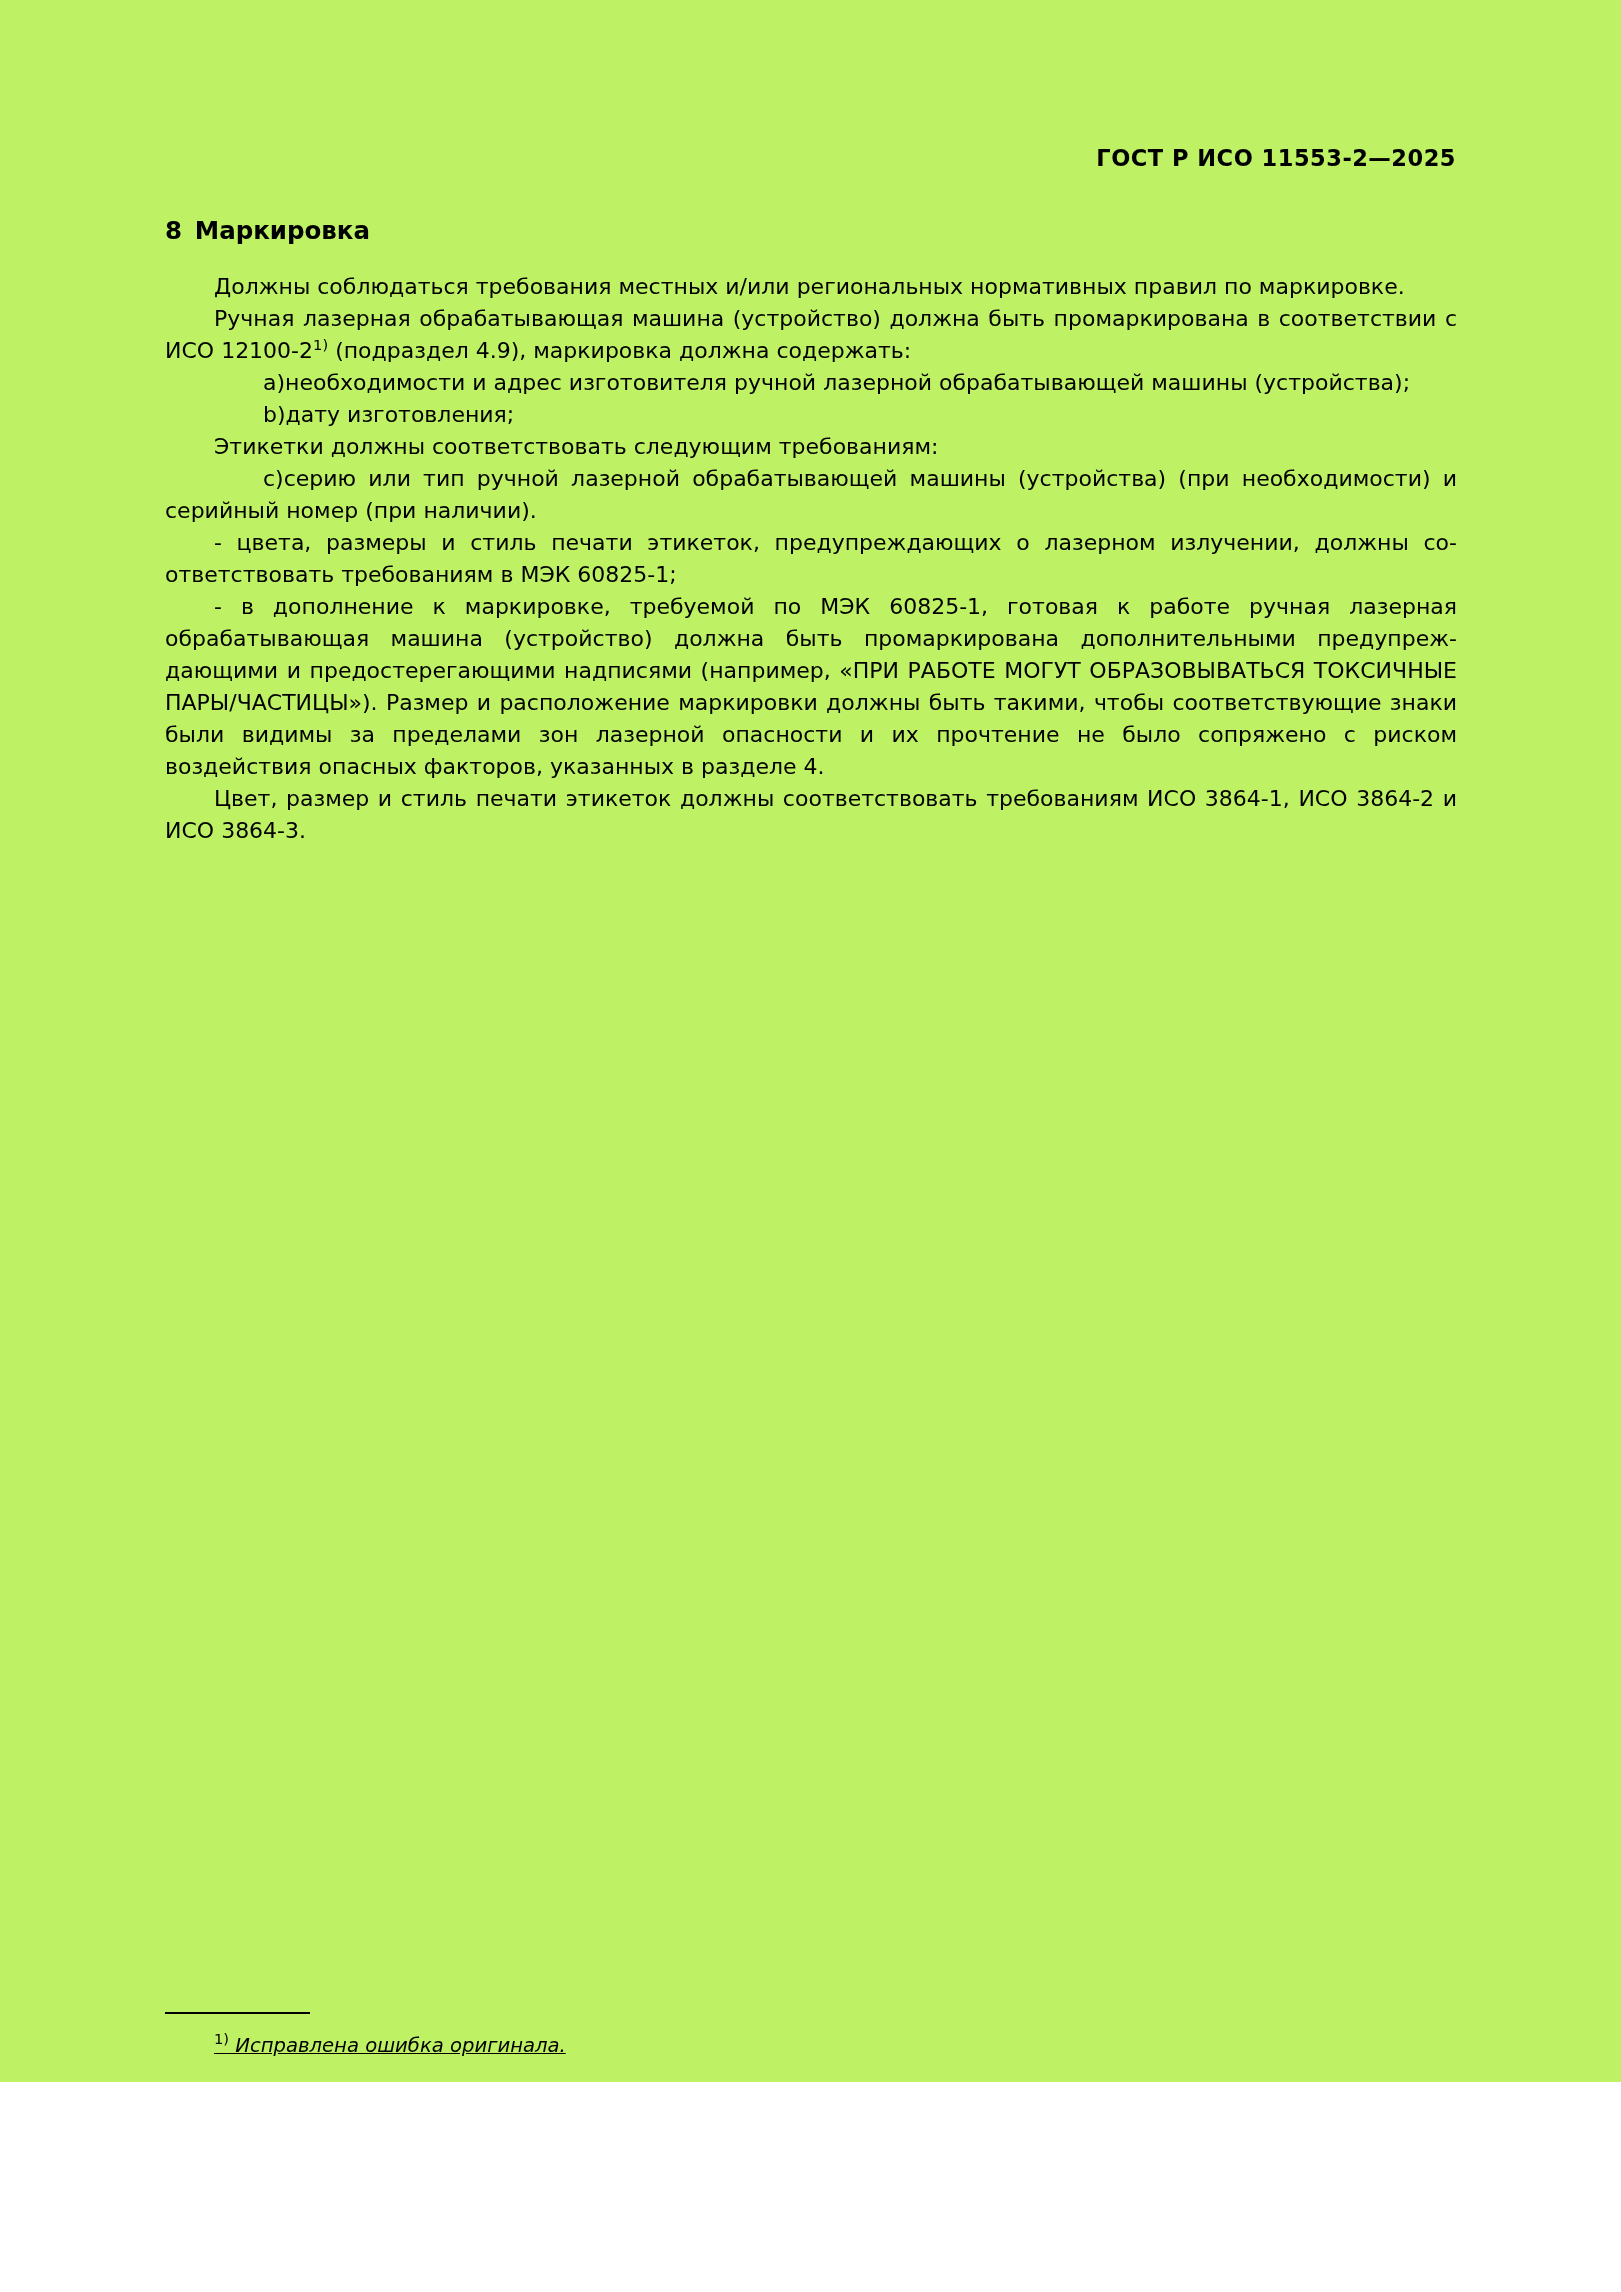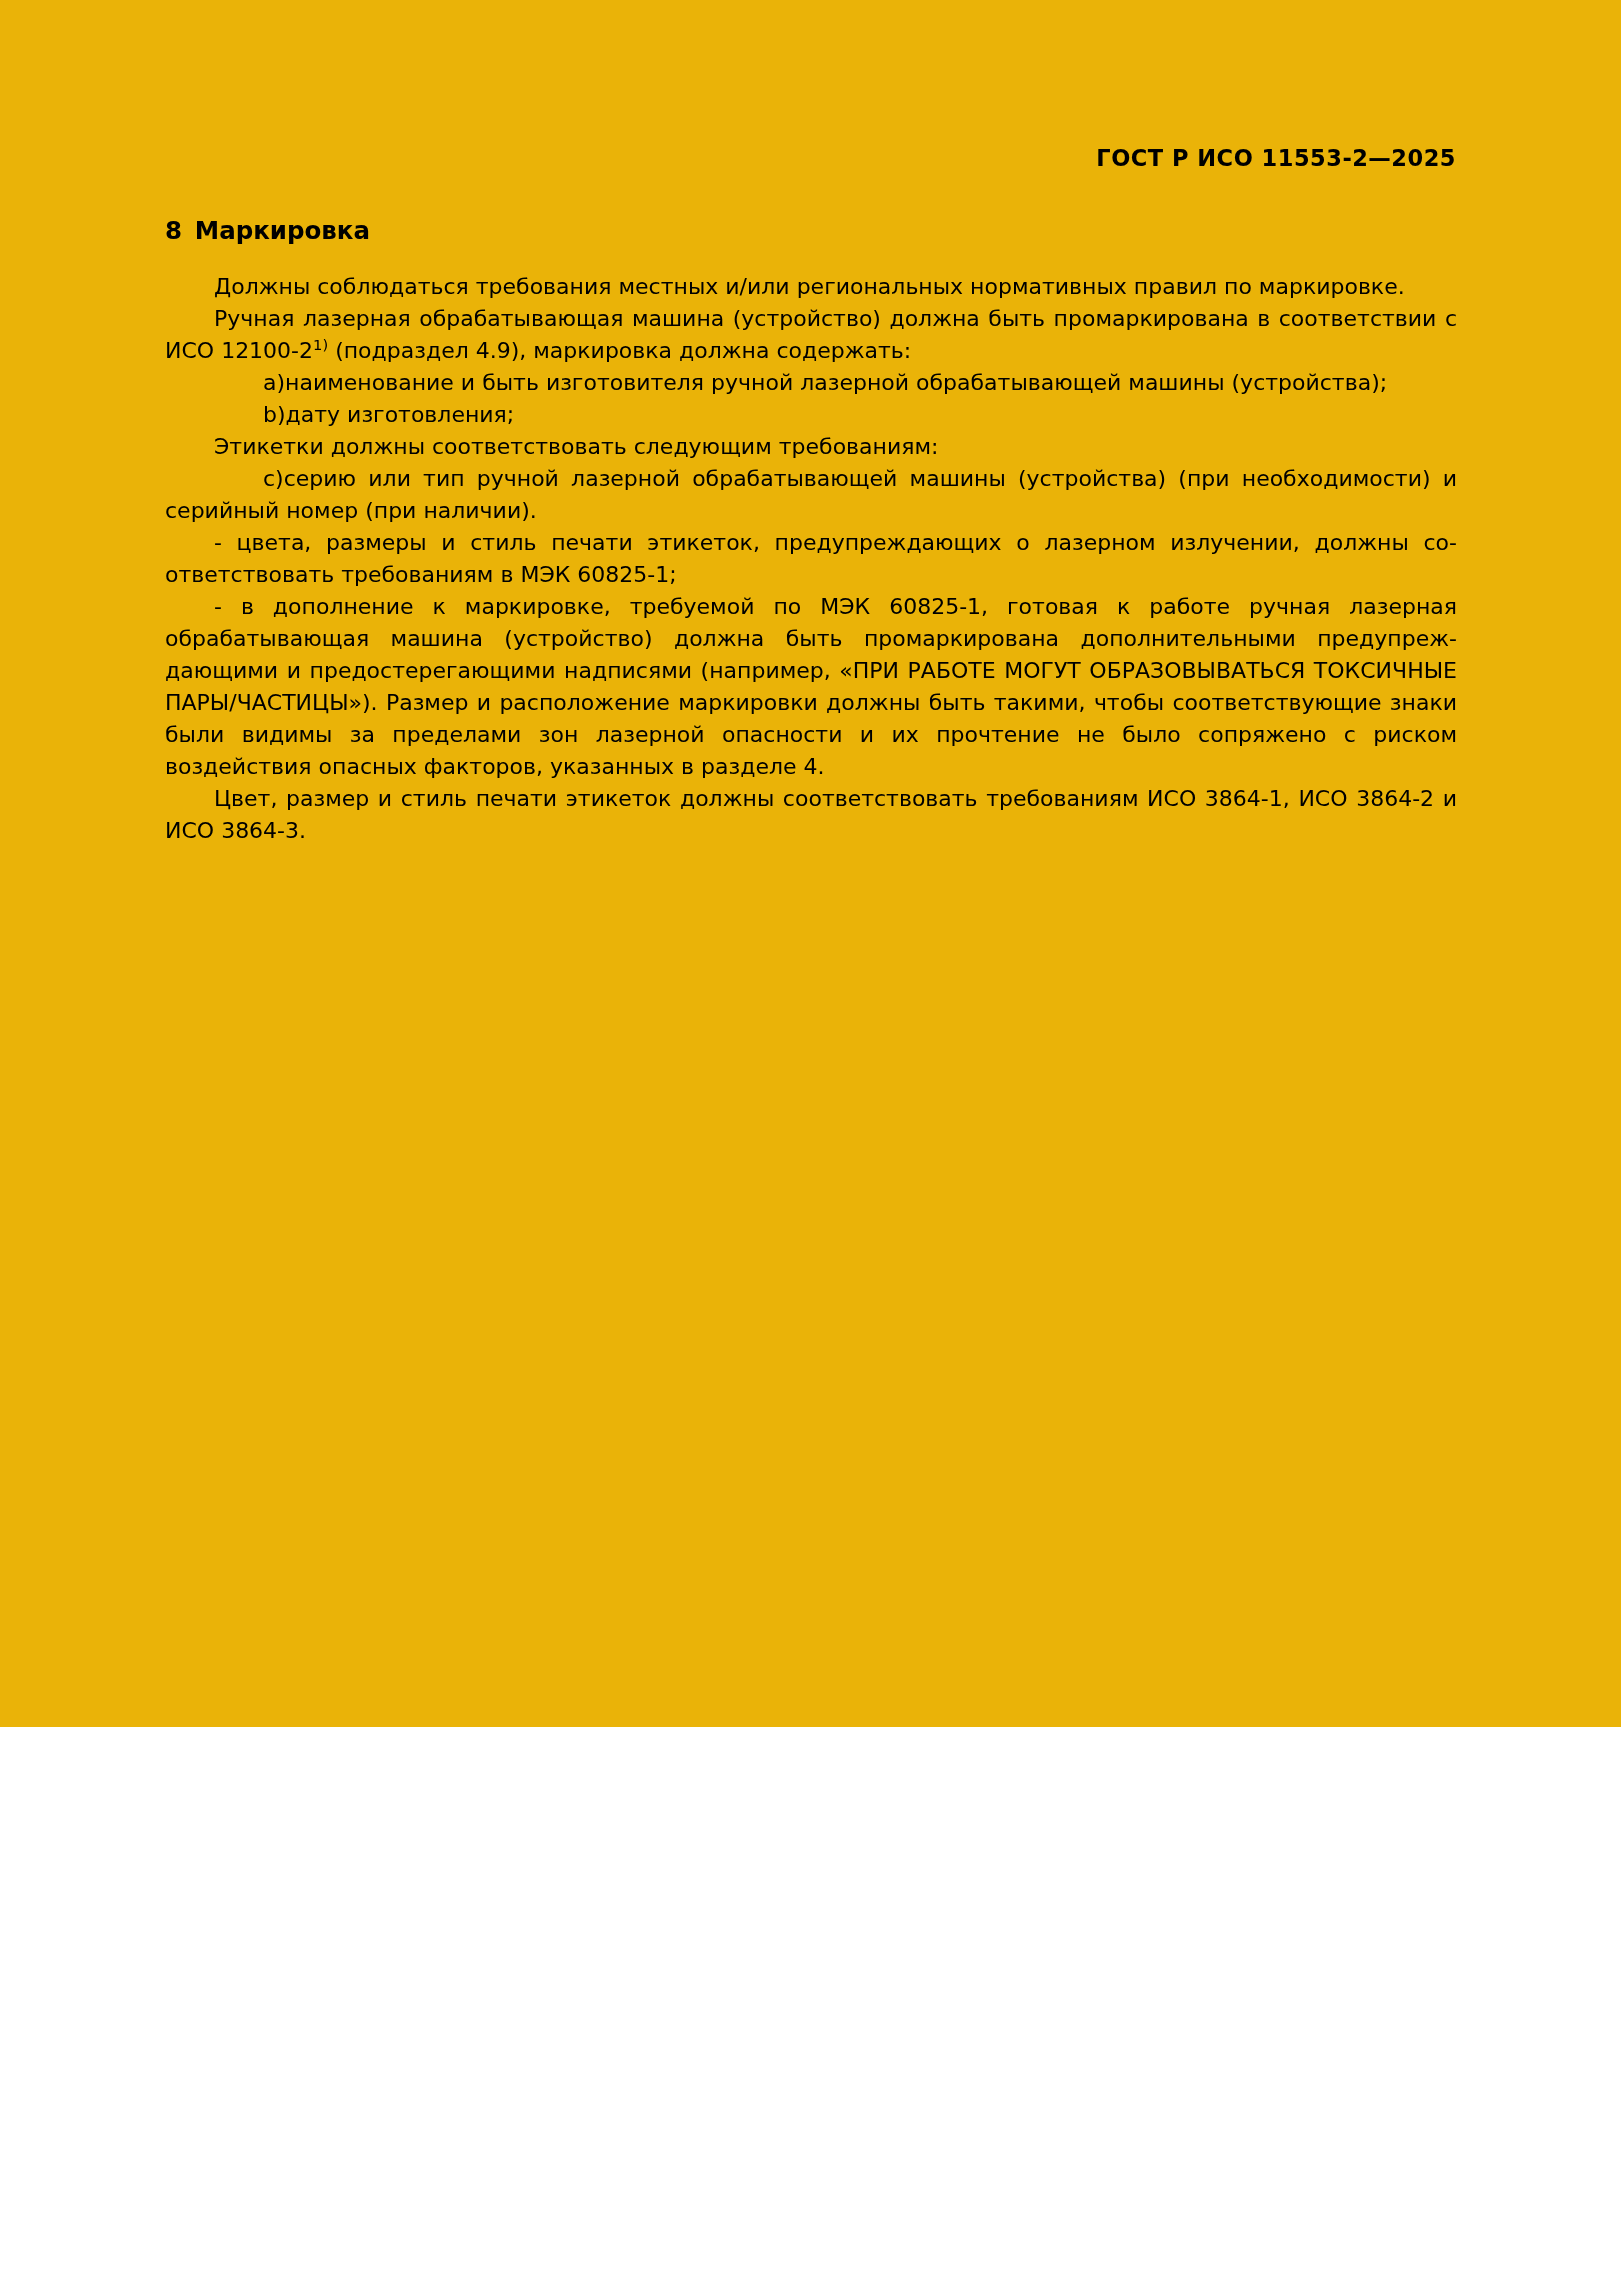--- a/index.html
+++ b/index.html
@@ -3,22 +3,22 @@
 <meta charset="utf-8">
 <style>
   html, body {
     margin: 0;
     padding: 0;
     background: #ffffff;
   }
   .page {
     position: relative;
     width: 1621px;
-    height: 1727px;
-    background: #eab308;
+    height: 2082px;
+    background: #bef264;
     font-family: "DejaVu Sans", sans-serif;
     color: #000000;
     box-sizing: border-box;
     overflow: hidden;
   }
   .header {
     position: absolute;
     top: 145px;
     right: 165px;
     font-size: 22.5px;
@@ -103,21 +103,21 @@
   <div class="content">
 
     <h2 class="section-title">
       <span class="num">8</span><span>Маркировка</span>
     </h2>
 
     <p class="body indent">Должны соблюдаться требования местных и/или региональных нормативных правил по марки­ровке.</p>
 
     <p class="body indent"><span>Ручная лазерная обрабатывающая машина (устройство) должна быть промаркирована в соответ­ствии с ИСО 12100-2</span><sup>1)</sup><span> (подраздел 4.9), маркировка должна содержать:</span></p>
 
-    <p class="body list"><span class="list-lbl">a)</span><span>наименование и быть изготовителя ручной лазерной обрабатывающей машины (устройства);</span></p>
+    <p class="body list"><span class="list-lbl">a)</span><span>необходимости и адрес изготовителя ручной лазерной обрабатывающей машины (устройства);</span></p>
 
     <p class="body list"><span class="list-lbl">b)</span><span>дату изготовления;</span></p>
 
     <p class="body indent">Этикетки должны соответствовать следующим требованиям:</p>
 
     <p class="body list"><span class="list-lbl">c)</span><span>серию или тип ручной лазерной обрабатывающей машины (устройства) (при необходимости) и серийный номер (при наличии).</span></p>
 
     <p class="body list">- цвета, размеры и стиль печати этикеток, предупреждающих о лазерном излучении, должны со­ответствовать требованиям в МЭК 60825-1;</p>
 
     <p class="body list">- в дополнение к маркировке, требуемой по МЭК 60825-1, готовая к работе ручная лазерная обрабатывающая машина (устройство) должна быть промаркирована дополнительными предупреж­дающими и предостерегающими надписями (например, «ПРИ РАБОТЕ МОГУТ ОБРАЗОВЫВАТЬСЯ ТОКСИЧНЫЕ ПАРЫ/ЧАСТИЦЫ»). Размер и расположение маркировки должны быть такими, чтобы со­ответствующие знаки были видимы за пределами зон лазерной опасности и их прочтение не было со­пряжено с риском воздействия опасных факторов, указанных в разделе 4.</p>

